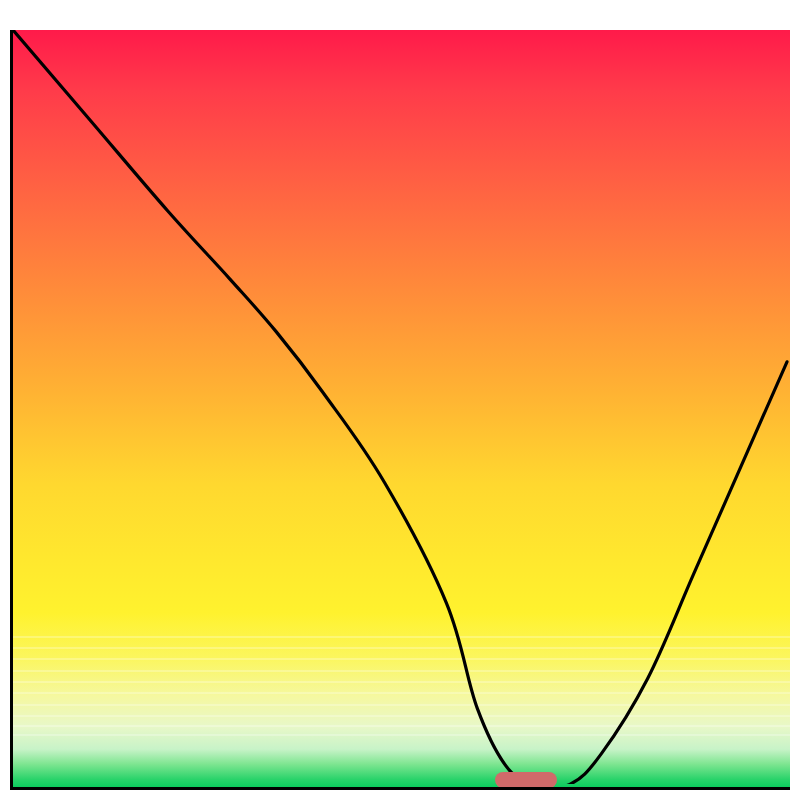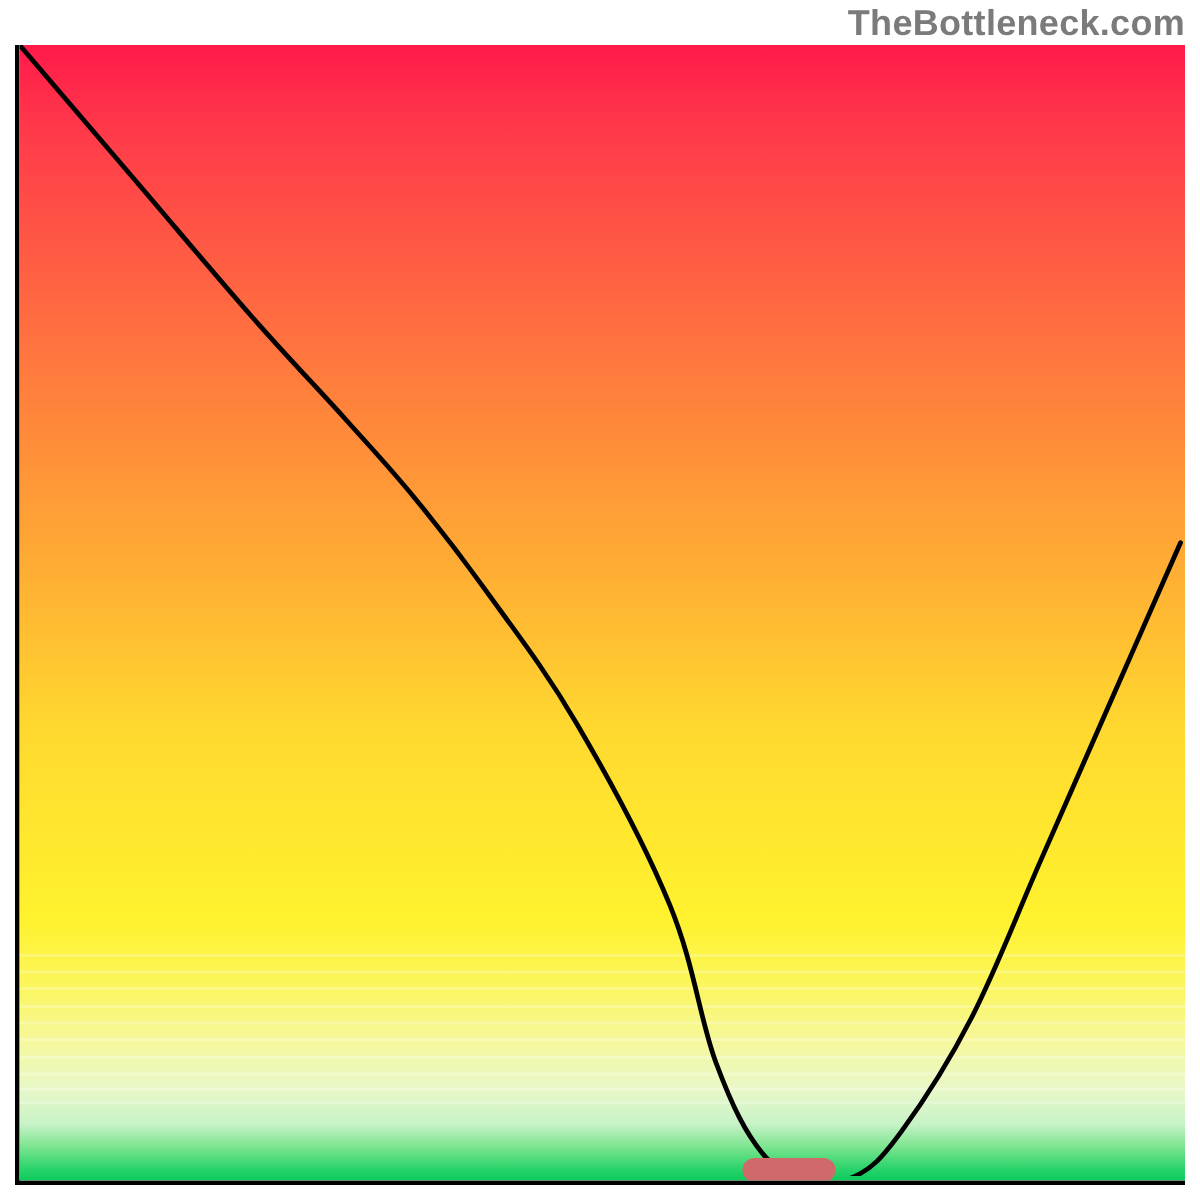--- a/index.html
+++ b/index.html
@@ -76,21 +76,20 @@
     height: 16px;
     width: 60px;
     border-radius: 8px;
     background: #d06a6a;
   }
 </style>
 </head>
 <body>
 
 <div class="stage">
-  <div class="watermark">TheBottleneck.com</div>
   <div class="plot">
     <div class="grad"></div>
     <div id="bands">
         <div class="band" style="top: 605.6px;"></div>
         <div class="band" style="top: 616.955px;"></div>
         <div class="band" style="top: 628.31px;"></div>
         <div class="band" style="top: 639.665px;"></div>
         <div class="band" style="top: 651.02px;"></div>
         <div class="band" style="top: 662.375px;"></div>
         <div class="band" style="top: 673.73px;"></div>

